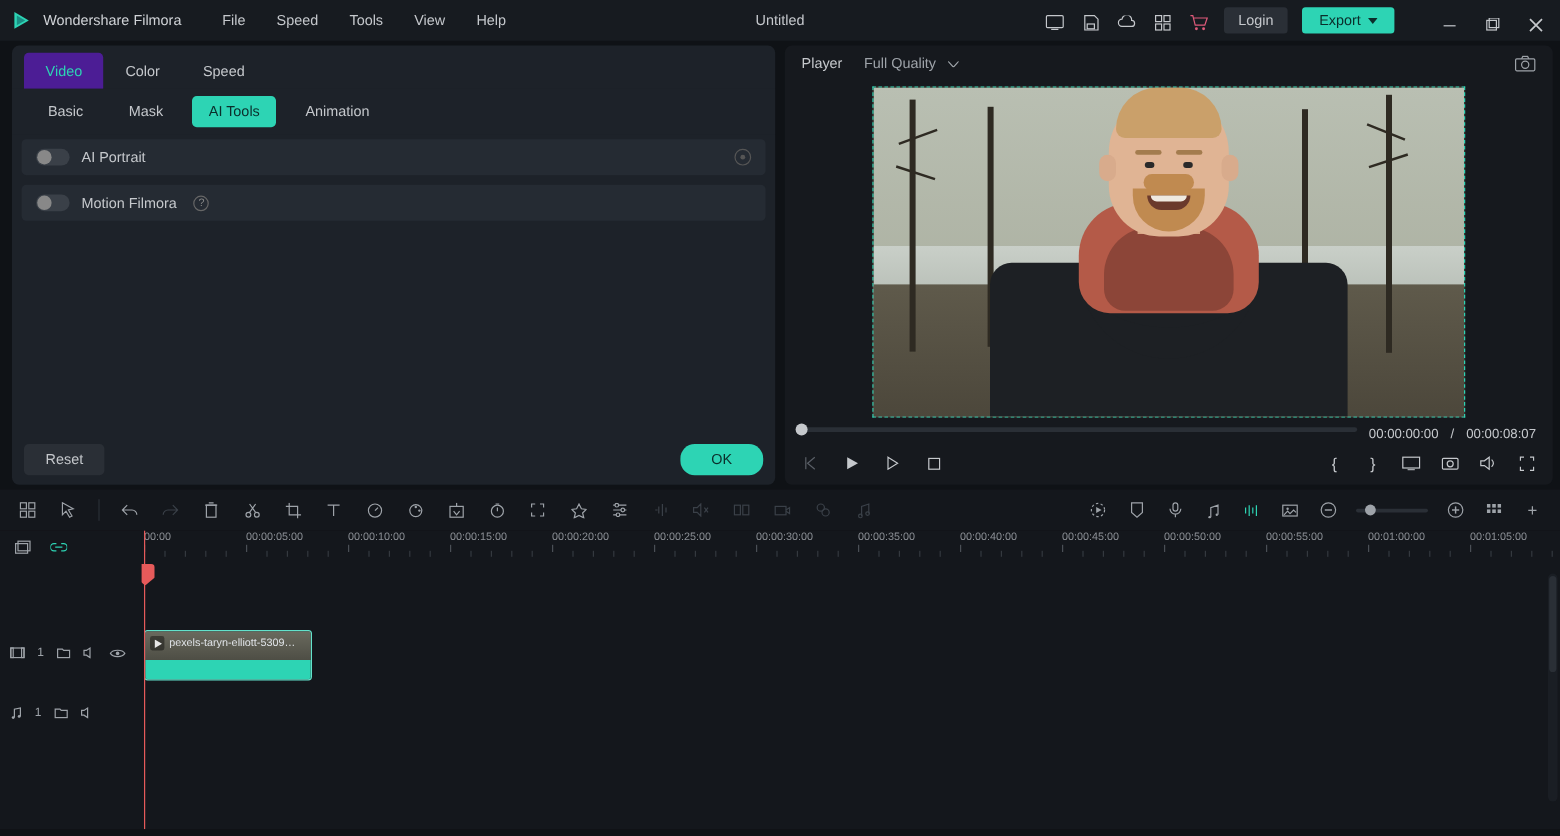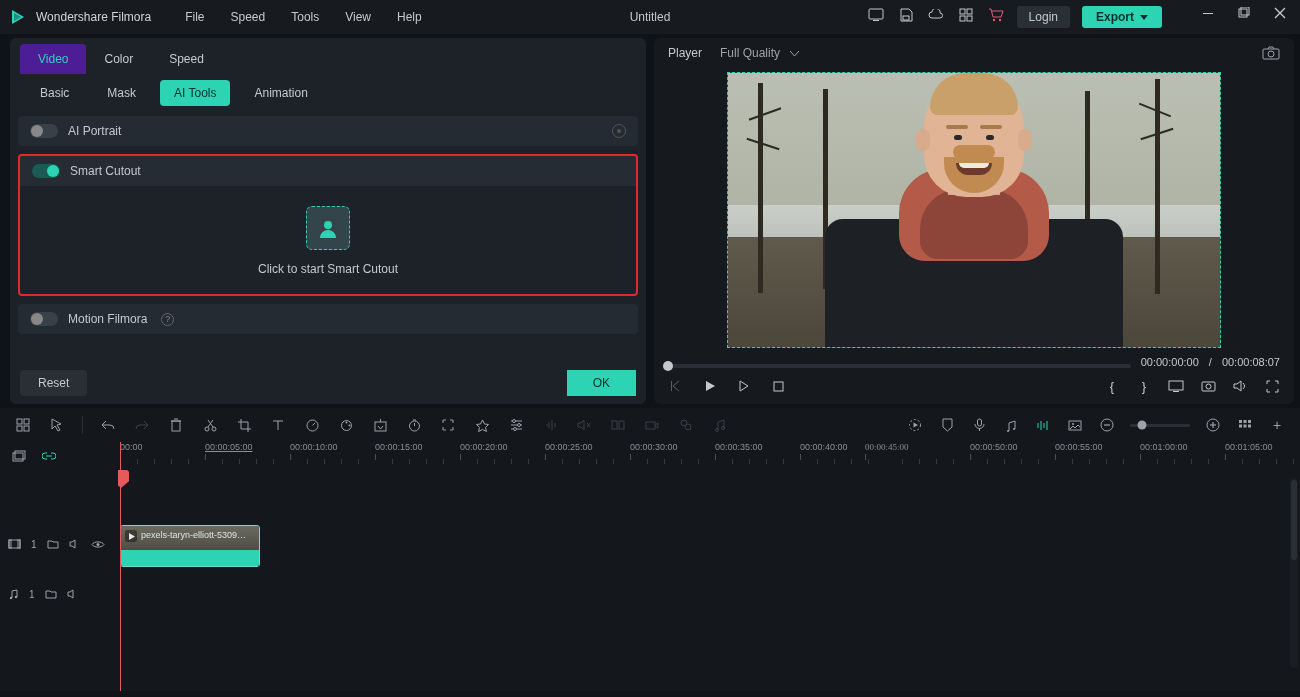--- a/index.html
+++ b/index.html
@@ -3,24 +3,24 @@
 <meta charset="utf-8">
 <style>
   *{box-sizing:border-box;margin:0;padding:0;font-family:"Segoe UI",Arial,sans-serif;user-select:none}
   body{background:#0f1216;color:#c5c8cc;width:1300px;height:697px;overflow:hidden;font-size:12px}
   
   .menubar{height:34px;background:#171b20;display:flex;align-items:center;padding:0 8px;gap:2px}
   .logo{width:20px;height:20px;display:flex;align-items:center;justify-content:center;margin-right:6px}
   .appname{font-size:12px;color:#d0d3d7;margin-right:20px}
   .menuitem{padding:4px 12px;font-size:12px;color:#c5c8cc;cursor:pointer}
   .title-center{position:absolute;left:50%;transform:translateX(-50%);font-size:12px;color:#c5c8cc}
-  .menubar-right{margin-left:auto;display:flex;align-items:flex-start;gap:12px}
+  .menubar-right{margin-left:auto;display:flex;align-items:flex-end;gap:12px}
   .icon-btn{width:18px;height:18px;display:flex;align-items:center;justify-content:center;color:#c5c8cc;cursor:pointer}
   .login-btn{background:#2a2f36;color:#c5c8cc;padding:4px 12px;border-radius:3px;font-size:12px;cursor:pointer}
-  .export-btn{background:#2dd4b4;color:#0b2e2b;padding:4px 14px;border-radius:3px;font-size:12px;font-weight:700;cursor:pointer;display:flex;align-items:center;gap:6px}
+  .export-btn{background:#2dd4b4;color:#0b2e2b;padding:4px 14px;border-radius:3px;font-size:12px;font-weight:400;cursor:pointer;display:flex;align-items:center;gap:6px}
   .winbtn{width:14px;height:14px;display:flex;align-items:center;justify-content:center;cursor:pointer;color:#c5c8cc;margin:0 5px}
   
   .main-row{display:flex;height:374px;padding:4px 6px 4px 10px;gap:8px}
   .left-panel{width:636px;background:#1d2229;border-radius:6px;display:flex;flex-direction:column;overflow:hidden;position:relative}
   .right-panel{flex:1;background:#16191e;border-radius:6px;display:flex;flex-direction:column}
   
   .ltabs1{display:flex;padding:6px 10px 0 10px;gap:0}
   .ltab1{padding:8px 18px;font-size:12px;color:#c5c8cc;cursor:pointer;border-radius:4px 4px 0 0}
   .ltab1.active{background:#4c1d95;color:#2dd4b4}
   .ltabs2{display:flex;padding:6px 16px;gap:10px;background:#1d2229}
@@ -35,21 +35,21 @@
   .section-label{font-size:12px;color:#c5c8cc}
   .reset-icon{margin-left:auto;width:14px;height:14px;border:1px solid #555;border-radius:50%;position:relative;cursor:pointer}
   .reset-icon::after{content:"";position:absolute;width:4px;height:4px;background:#555;border-radius:50%;top:4px;left:4px}
   .highlight-box{border:2px solid #e3272d;border-radius:4px;background:#1d2229;display:flex;flex-direction:column}
   .sc-body{flex:1;display:flex;flex-direction:column;align-items:center;justify-content:center;padding:20px 0 18px 0}
   .sc-icon{width:44px;height:44px;border-radius:6px;background:#33454a;border:1px dashed #2dd4b4;display:flex;align-items:center;justify-content:center;margin-bottom:12px;cursor:pointer}
   .sc-text{font-size:12px;color:#c5c8cc}
   .help-q{width:13px;height:13px;border:1px solid #666;border-radius:50%;font-size:9px;display:flex;align-items:center;justify-content:center;color:#888;margin-left:4px}
   .panel-footer{display:flex;padding:8px 10px;gap:8px}
   .btn-reset{background:#2a2f36;color:#c5c8cc;padding:6px 18px;border-radius:4px;font-size:12px;cursor:pointer}
-  .btn-ok{margin-left:auto;background:#2dd4b4;color:#0b2e2b;padding:6px 26px;border-radius:0;font-size:12px;cursor:pointer}
+  .btn-ok{margin-left:auto;background:#2dd4b4;color:#0b2e2b;padding:6px 26px;border-radius:12px;font-size:12px;cursor:pointer}
   
   .player-head{display:flex;align-items:center;padding:8px 14px;gap:18px}
   .player-label{font-size:12px;color:#c5c8cc}
   .quality-dd{font-size:12px;color:#9ea3a9;display:flex;align-items:center;gap:10px;cursor:pointer}
   .snap-icon{margin-left:auto;cursor:pointer}
   .preview-area{flex:1;display:flex;align-items:center;justify-content:center;padding:0 10px}
   .preview-box{width:494px;height:276px;border:1px dashed #2dd4b4;position:relative;overflow:hidden;background:#3a3a34}
   
   .sky{position:absolute;inset:0;background:linear-gradient(#b9bfb2 0%,#aeb3a4 55%,#9ca18f 100%)}
   .water{position:absolute;left:0;right:0;top:48%;height:18%;background:linear-gradient(#c9cfc8,#b5bcb4)}
@@ -73,21 +73,21 @@
   .brow{position:absolute;width:22px;height:4px;background:#a37c4e;border-radius:3px;top:46px}
   .brow.l{left:22px}.brow.r{right:22px}
   .eye{position:absolute;width:8px;height:5px;background:#2a2a2a;border-radius:3px;top:56px}
   .eye.l{left:30px}.eye.r{right:30px}
   .nose{position:absolute;left:50%;top:68px;transform:translateX(-50%);width:12px;height:14px;background:#d2a183;border-radius:6px}
   .beard{position:absolute;left:20px;right:20px;bottom:4px;height:36px;background:#c08a50;border-radius:0 0 32px 32px}
   .beard::before{content:"";position:absolute;left:50%;top:-12px;transform:translateX(-50%);width:42px;height:14px;background:#c08a50;border-radius:8px}
   .mouth{position:absolute;left:50%;top:6px;transform:translateX(-50%);width:36px;height:12px;background:#6b3a2c;border-radius:0 0 18px 18px}
   .teeth{position:absolute;left:50%;top:6px;transform:translateX(-50%);width:30px;height:5px;background:#efe9df;border-radius:0 0 6px 6px}
   
-  .seek-row{display:flex;align-items:flex-end;padding:4px 14px 0 14px;gap:10px}
+  .seek-row{display:flex;align-items:flex-start;padding:4px 14px 0 14px;gap:10px}
   .seek{flex:1;height:4px;background:#2a2f36;border-radius:2px;position:relative}
   .seek-knob{position:absolute;left:0;top:50%;transform:translate(-50%,-50%);width:10px;height:10px;border-radius:50%;background:#c5c8cc}
   .time{font-size:11px;color:#c5c8cc}
   .controls-row{display:flex;align-items:center;padding:10px 14px;gap:18px}
   .ctrl{width:16px;height:16px;display:flex;align-items:center;justify-content:center;cursor:pointer;color:#c5c8cc}
   .controls-right{margin-left:auto;display:flex;align-items:center;gap:16px}
   
   .tl-toolbar{height:34px;background:#14171c;display:flex;align-items:center;padding:0 14px;gap:16px}
   .tl-sep{width:1px;height:18px;background:#2a2f36}
   .tl-icon{width:18px;height:18px;display:flex;align-items:center;justify-content:center;color:#9ea3a9;cursor:pointer}
@@ -214,37 +214,20 @@
 
     <div class="panel-body">
       <div class="section-row">
         <div class="toggle">
             <div class="knob"></div>
           </div>
         <div class="section-label">AI Portrait</div>
         <div class="reset-icon"></div>
       </div>
 
-      <div class="highlight-box">
-        <div class="section-row" style="background:#262c34;border-radius:3px 3px 0 0">
-          <div class="toggle on">
-              <div class="knob"></div>
-            </div>
-          <div class="section-label">Smart Cutout</div>
-        </div>
-        <div class="sc-body">
-          <div class="sc-icon">
-            <svg width="22" height="22" viewBox="0 0 22 22">
-                <circle cx="11" cy="8" r="4" fill="#2dd4b4"></circle>
-                <path d="M3 21c0-5 4-8 8-8s8 3 8 8" fill="#2dd4b4"></path>
-              </svg>
-          </div>
-          <div class="sc-text">Click to start Smart Cutout</div>
-        </div>
-      </div>
 
       <div class="section-row">
         <div class="toggle">
             <div class="knob"></div>
           </div>
         <div class="section-label">Motion Filmora</div>
         <div class="help-q">?</div>
       </div>
     </div>
 
@@ -613,21 +596,21 @@
     </div>
   </div>
 
   <div class="tl-right">
     <div class="ruler">
         <div class="tick" style="left: 2px;">00:00<span class="l"></span></div>
         <i style="position: absolute; top: 17px; width: 1px; height: 5px; background: rgb(52, 57, 63); left: 19px;"></i>
         <i style="position: absolute; top: 17px; width: 1px; height: 5px; background: rgb(52, 57, 63); left: 36px;"></i>
         <i style="position: absolute; top: 17px; width: 1px; height: 5px; background: rgb(52, 57, 63); left: 53px;"></i>
         <i style="position: absolute; top: 17px; width: 1px; height: 5px; background: rgb(52, 57, 63); left: 70px;"></i>
-        <div class="tick" style="left: 87px; text-decoration: underline;">00:00:05:00<span class="l"></span></div>
+        <div class="tick" style="left: 87px;">00:00:05:00<span class="l"></span></div>
         <i style="position: absolute; top: 17px; width: 1px; height: 5px; background: rgb(52, 57, 63); left: 104px;"></i>
         <i style="position: absolute; top: 17px; width: 1px; height: 5px; background: rgb(52, 57, 63); left: 121px;"></i>
         <i style="position: absolute; top: 17px; width: 1px; height: 5px; background: rgb(52, 57, 63); left: 138px;"></i>
         <i style="position: absolute; top: 17px; width: 1px; height: 5px; background: rgb(52, 57, 63); left: 155px;"></i>
         <div class="tick" style="left: 172px;">00:00:10:00<span class="l"></span></div>
         <i style="position: absolute; top: 17px; width: 1px; height: 5px; background: rgb(52, 57, 63); left: 189px;"></i>
         <i style="position: absolute; top: 17px; width: 1px; height: 5px; background: rgb(52, 57, 63); left: 206px;"></i>
         <i style="position: absolute; top: 17px; width: 1px; height: 5px; background: rgb(52, 57, 63); left: 223px;"></i>
         <i style="position: absolute; top: 17px; width: 1px; height: 5px; background: rgb(52, 57, 63); left: 240px;"></i>
         <div class="tick" style="left: 257px;">00:00:15:00<span class="l"></span></div>
@@ -653,21 +636,21 @@
         <div class="tick" style="left: 597px;">00:00:35:00<span class="l"></span></div>
         <i style="position: absolute; top: 17px; width: 1px; height: 5px; background: rgb(52, 57, 63); left: 614px;"></i>
         <i style="position: absolute; top: 17px; width: 1px; height: 5px; background: rgb(52, 57, 63); left: 631px;"></i>
         <i style="position: absolute; top: 17px; width: 1px; height: 5px; background: rgb(52, 57, 63); left: 648px;"></i>
         <i style="position: absolute; top: 17px; width: 1px; height: 5px; background: rgb(52, 57, 63); left: 665px;"></i>
         <div class="tick" style="left: 682px;">00:00:40:00<span class="l"></span></div>
         <i style="position: absolute; top: 17px; width: 1px; height: 5px; background: rgb(52, 57, 63); left: 699px;"></i>
         <i style="position: absolute; top: 17px; width: 1px; height: 5px; background: rgb(52, 57, 63); left: 716px;"></i>
         <i style="position: absolute; top: 17px; width: 1px; height: 5px; background: rgb(52, 57, 63); left: 733px;"></i>
         <i style="position: absolute; top: 17px; width: 1px; height: 5px; background: rgb(52, 57, 63); left: 750px;"></i>
-        <div class="tick" style="left: 747px; font-family: Liberation Serif, serif;">00:00:45:00<span class="l"></span></div>
+        <div class="tick" style="left: 767px;">00:00:45:00<span class="l"></span></div>
         <i style="position: absolute; top: 17px; width: 1px; height: 5px; background: rgb(52, 57, 63); left: 784px;"></i>
         <i style="position: absolute; top: 17px; width: 1px; height: 5px; background: rgb(52, 57, 63); left: 801px;"></i>
         <i style="position: absolute; top: 17px; width: 1px; height: 5px; background: rgb(52, 57, 63); left: 818px;"></i>
         <i style="position: absolute; top: 17px; width: 1px; height: 5px; background: rgb(52, 57, 63); left: 835px;"></i>
         <div class="tick" style="left: 852px;">00:00:50:00<span class="l"></span></div>
         <i style="position: absolute; top: 17px; width: 1px; height: 5px; background: rgb(52, 57, 63); left: 869px;"></i>
         <i style="position: absolute; top: 17px; width: 1px; height: 5px; background: rgb(52, 57, 63); left: 886px;"></i>
         <i style="position: absolute; top: 17px; width: 1px; height: 5px; background: rgb(52, 57, 63); left: 903px;"></i>
         <i style="position: absolute; top: 17px; width: 1px; height: 5px; background: rgb(52, 57, 63); left: 920px;"></i>
         <div class="tick" style="left: 937px;">00:00:55:00<span class="l"></span></div>

